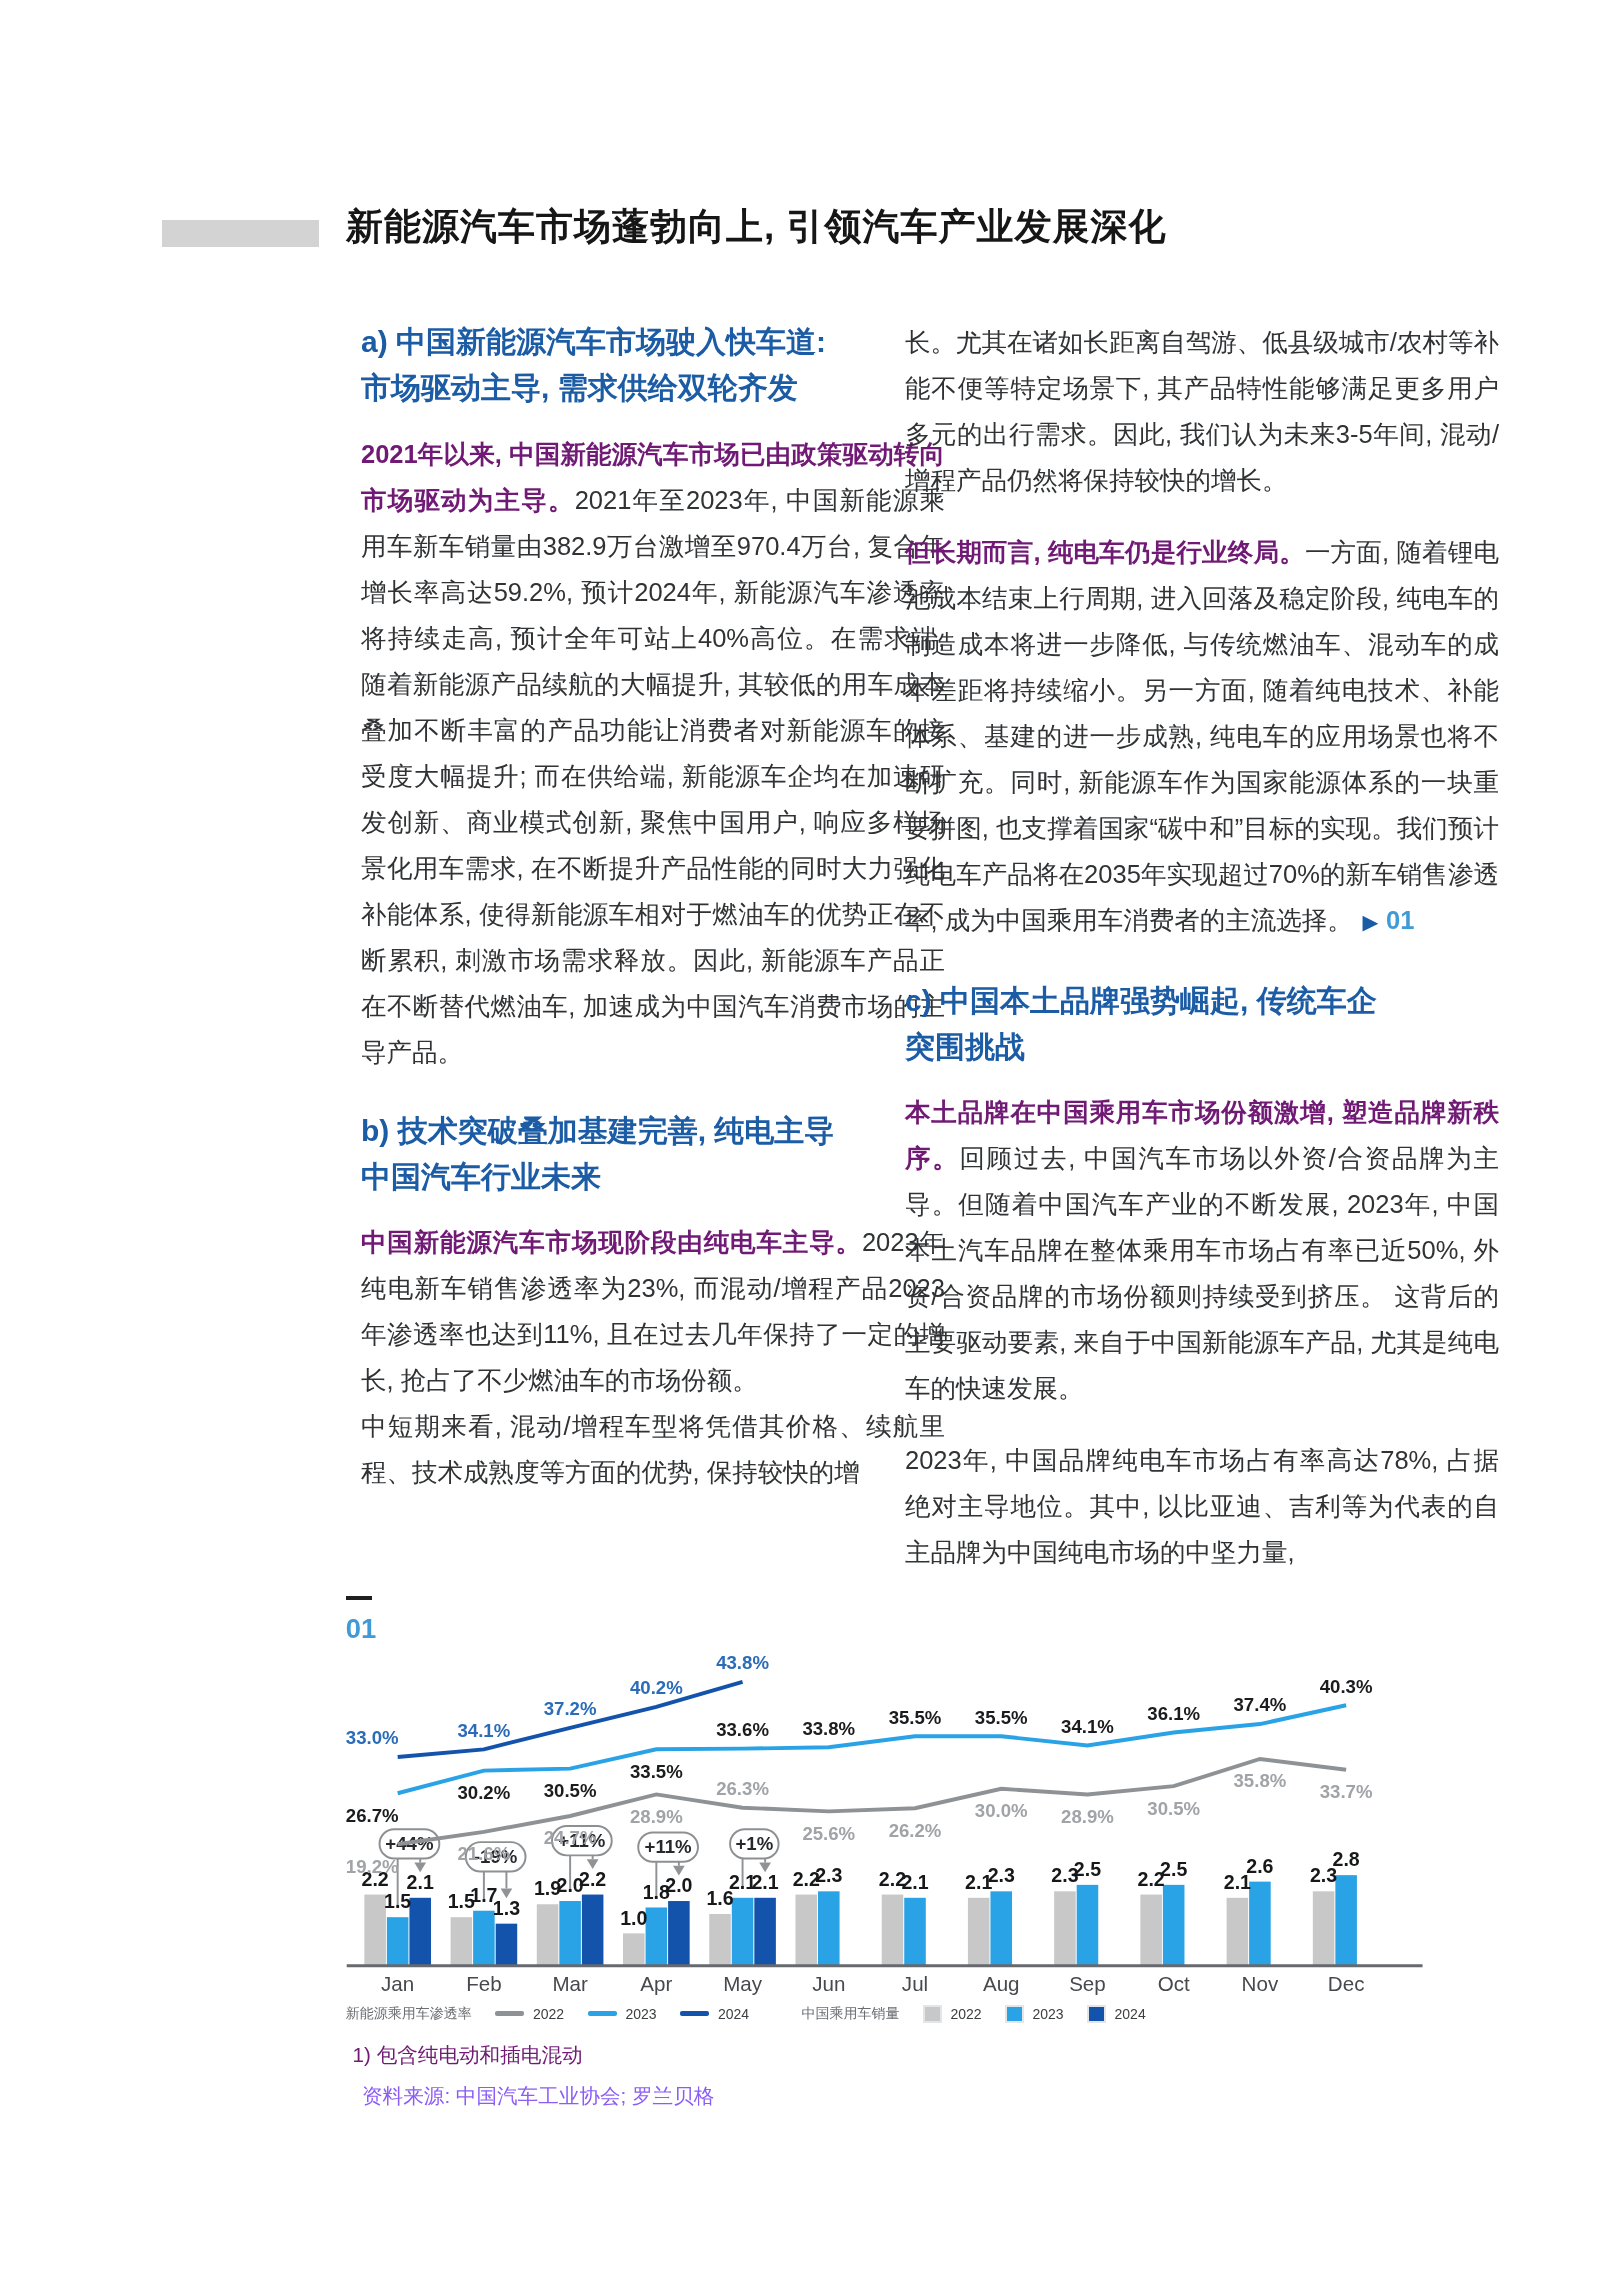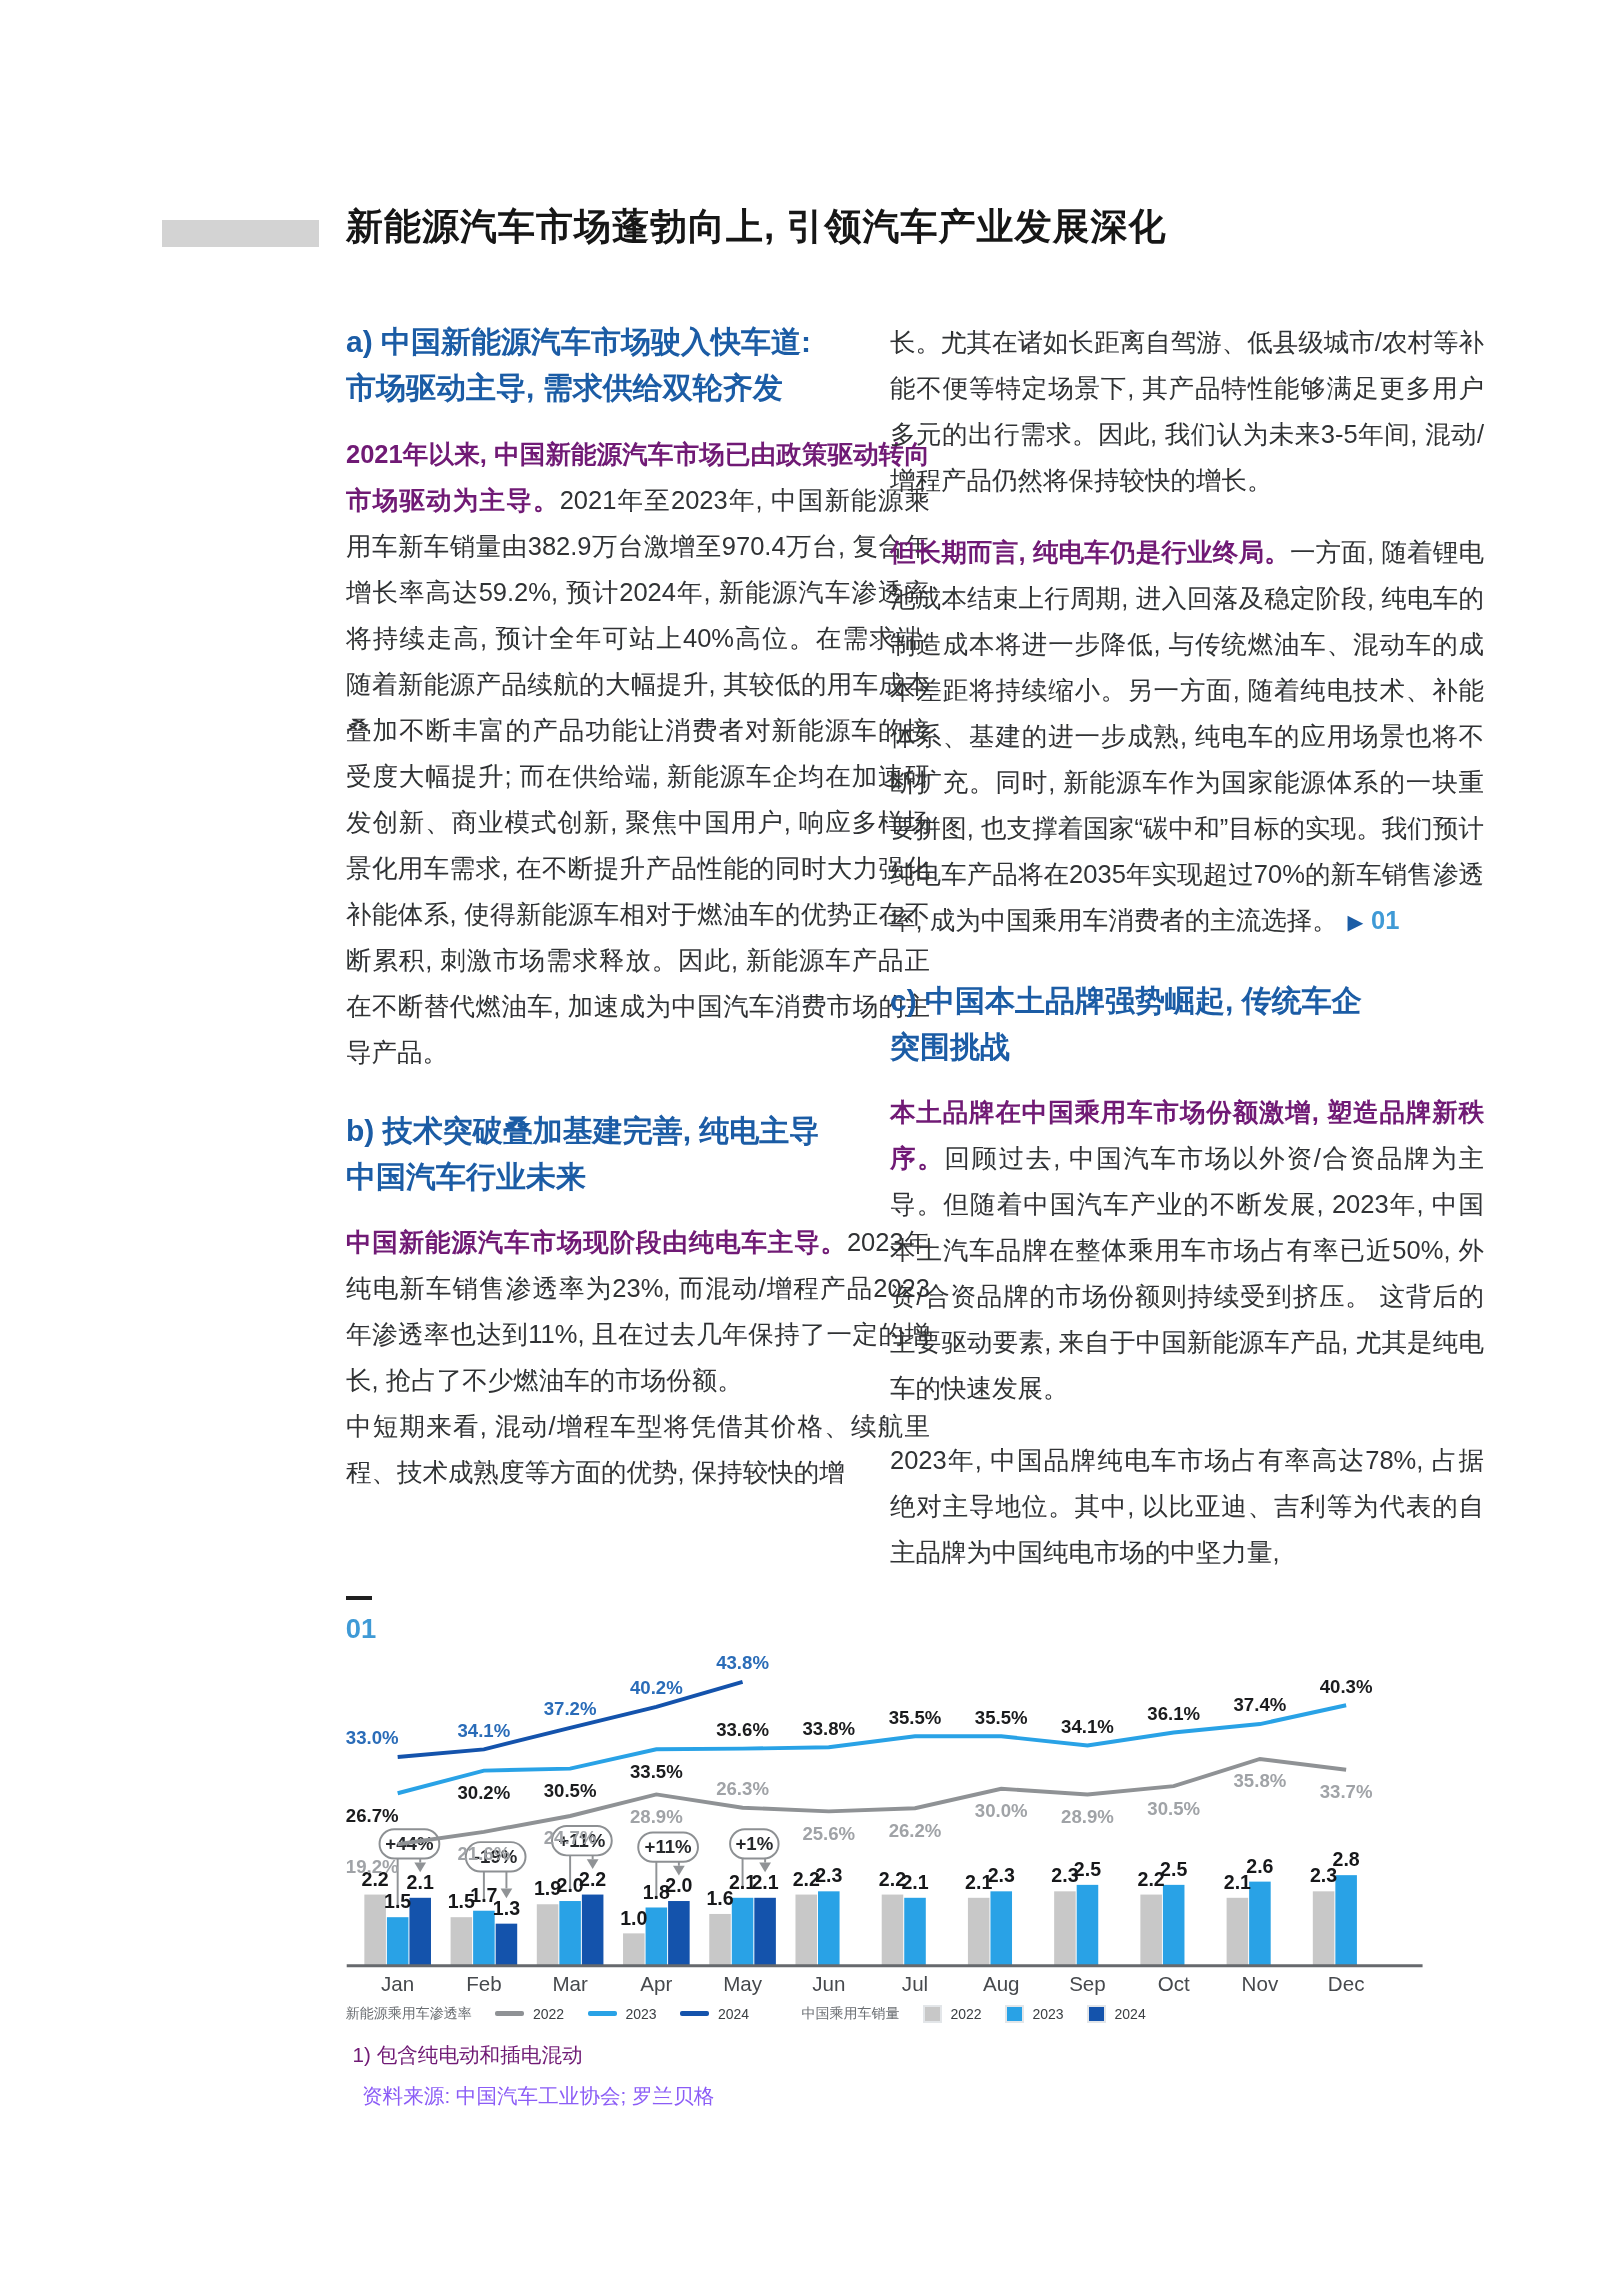--- a/index.html
+++ b/index.html
@@ -1,21 +1,21 @@
 <!DOCTYPE html>
 <html><head>
 <meta charset="utf-8">
 <style>
   html,body{margin:0;padding:0;background:#ffffff;}
   .page{position:relative;width:1621px;height:2147px;background:#ffffff;overflow:hidden;
         font-family:"Liberation Sans",sans-serif;}
   .header-block{position:absolute;left:162px;top:220px;width:157px;height:26.5px;background:#d3d3d3;}
   .page-title{position:absolute;left:346px;top:202px;margin:0;font-size:37px;font-weight:bold;
               color:#161616;letter-spacing:1px;}
-  .col{position:absolute;top:319px;text-align:justify;}
+  .col{position:absolute;top:319px;text-align:justify;margin-left:15px;}
   .col-left{left:346px;width:584px;}
   .col-right{left:890px;width:594px;}
   .col p{margin:0 0 25.5px 0;font-size:25.5px;line-height:46px;color:#303234;}
   .col p.no-gap{margin-bottom:0;}
   .col p b{color:#701a75;}
   .col h2{margin:33px 0 19.6px 0;font-size:30px;line-height:46px;color:#1b5ca5;font-weight:bold;text-align:left;}
   .col h2.first{margin-top:0;}
   .hline{display:block;}
   .figref{white-space:nowrap;cursor:pointer;}
   .figref .arrow{font-size:20.6px;color:#1b5ca5;margin:0 7.8px 0 9.8px;}

